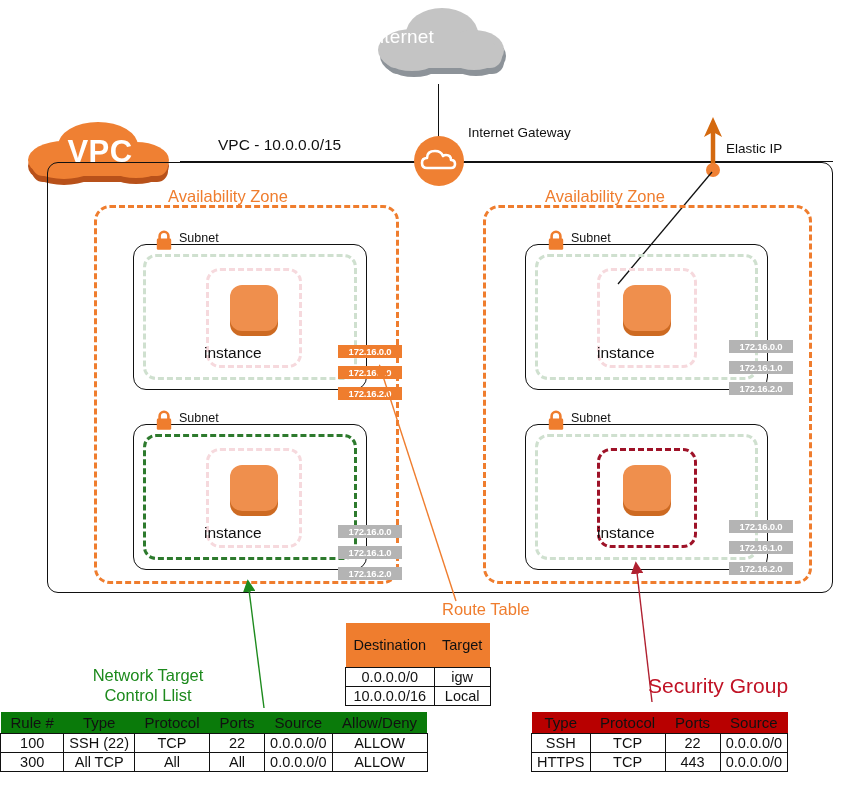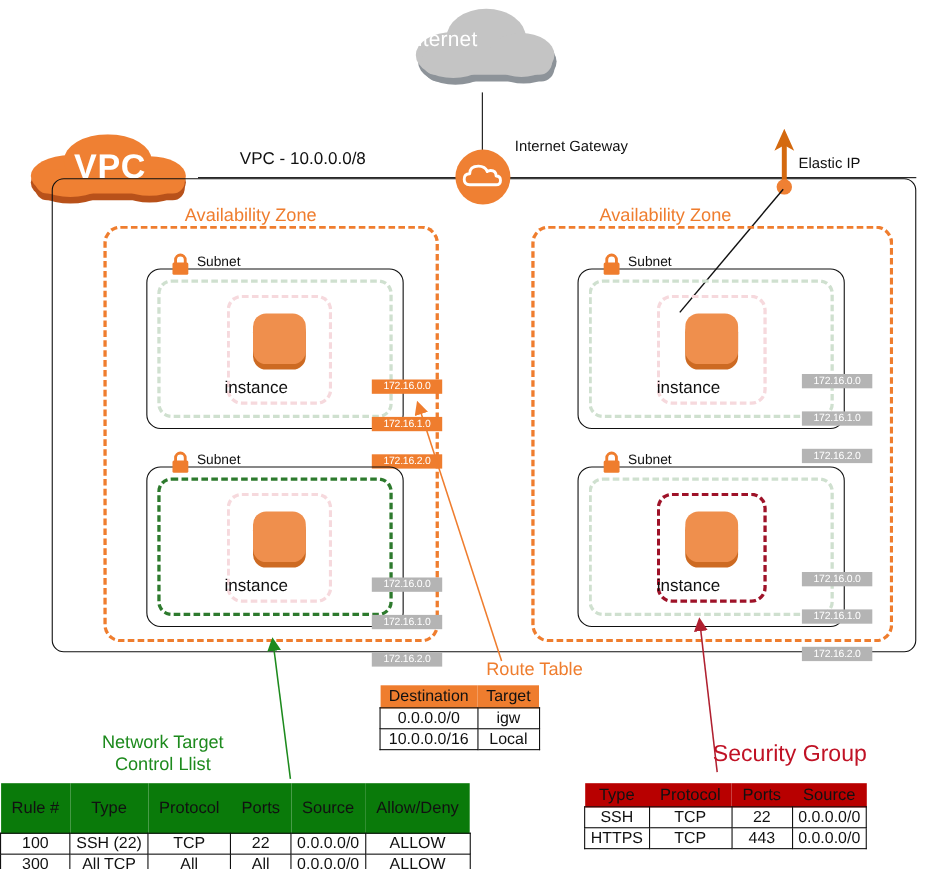--- a/index.html
+++ b/index.html
@@ -158,26 +158,26 @@
   .instance-label {
     font-size: 15.5px;
     color: #111111;
     white-space: nowrap;
   }
 
   
   .route-chips { width: 64px; }
   .route-chip {
     font-size: 9.5px;
-    font-weight: normal;
+    font-weight: bold;
     color: #ffffff;
     text-align: center;
     line-height: 13px;
     height: 13px;
-    margin-bottom: 21px;
+    margin-bottom: 8px;
     letter-spacing: -0.2px;
   }
   .route-chip.on  { background: #ef7d2e; }
   .route-chip.off { background: #b4b4b4; }
 
   
   table.diagram-table {
     border-collapse: collapse;
     font-size: 14px;
     color: #111111;
@@ -188,33 +188,33 @@
     text-align: center;
     font-weight: normal;
     padding: 1px 5px;
     white-space: nowrap;
   }
   table.diagram-table thead th { border: none; }
   table.diagram-table thead tr { }
 
   
   .route-table-wrap { left: 345px; top: 623px; }
-  .route-table thead th { background: #ef7d2e; font-size: 14.5px; padding: 2px 8px; }
+  .route-table thead th { background: #ef7d2e; font-size: 14.5px; padding: 14px 8px; }
   .route-table td { font-size: 14.5px; padding: 1px 8px; }
   .route-table-title {
     left: 442px; top: 600px;
     font-size: 16.5px;
     color: #ef7d2e;
     white-space: nowrap;
   }
   .route-table-arrow { left: 368px; top: 355px; width: 96px; height: 250px; }
 
   
   .nacl-table-wrap { left: 0px; top: 712px; }
-  .nacl-table thead th { background: #0a7a0a; font-size: 15px; padding: 14px 10px; }
+  .nacl-table thead th { background: #0a7a0a; font-size: 15px; padding: 2px 10px; }
   .nacl-table td { font-size: 14.5px; padding: 1px 8px; margin-left: 32px; }
   .nacl-title {
     left: 68px; top: 665px;
     font-size: 16.5px;
     color: #1d8a1d;
     text-align: center;
     line-height: 20px;
     width: 160px;
   }
   .nacl-arrow { left: 160px; top: 572px; width: 110px; height: 140px; }
@@ -263,21 +263,21 @@
       <ellipse cx="44" cy="38" rx="36" ry="19"></ellipse>
       <ellipse cx="78" cy="24" rx="40" ry="24"></ellipse>
       <ellipse cx="116" cy="38" rx="33" ry="18"></ellipse>
       <rect x="12" y="32" width="136" height="22" rx="11"></rect>
     </g>
   </svg>
   <div class="abs vpc-label">VPC</div>
 
   <div class="abs vpc-box"></div>
   <div class="abs vpc-line"></div>
-  <div class="abs vpc-cidr-label">VPC - 10.0.0.0/8</div>
+  <div class="abs vpc-cidr-label">VPC - 10.0.0.0/15</div>
 
   <div class="abs igw-stem"></div>
   <div class="abs igw-circle"></div>
   <svg class="abs igw-cloud-glyph" viewBox="0 0 50 50">
     <path d="M13 32 q-5 0 -5 -5 q0 -5 5 -5 q0 -7 8 -7 q6 0 8 5 q1 -1 3 -1 q5 0 5 5 q4 0 4 4 q0 4 -4 4 z" fill="none" stroke="#ffffff" stroke-width="2.6" stroke-linejoin="round"></path>
   </svg>
   <div class="abs igw-label">Internet Gateway</div>
 
   <svg class="abs eip-arrow" viewBox="0 0 26 62">
     <line x1="13" y1="56" x2="13" y2="16" stroke="#d4690f" stroke-width="4.5"></line>

